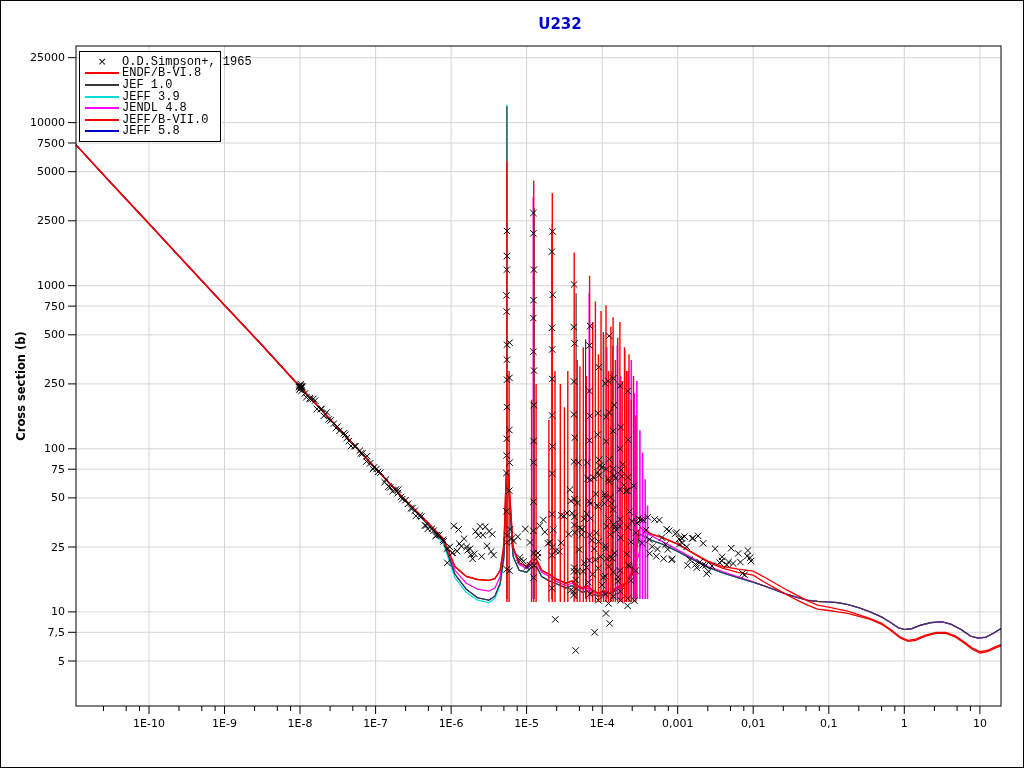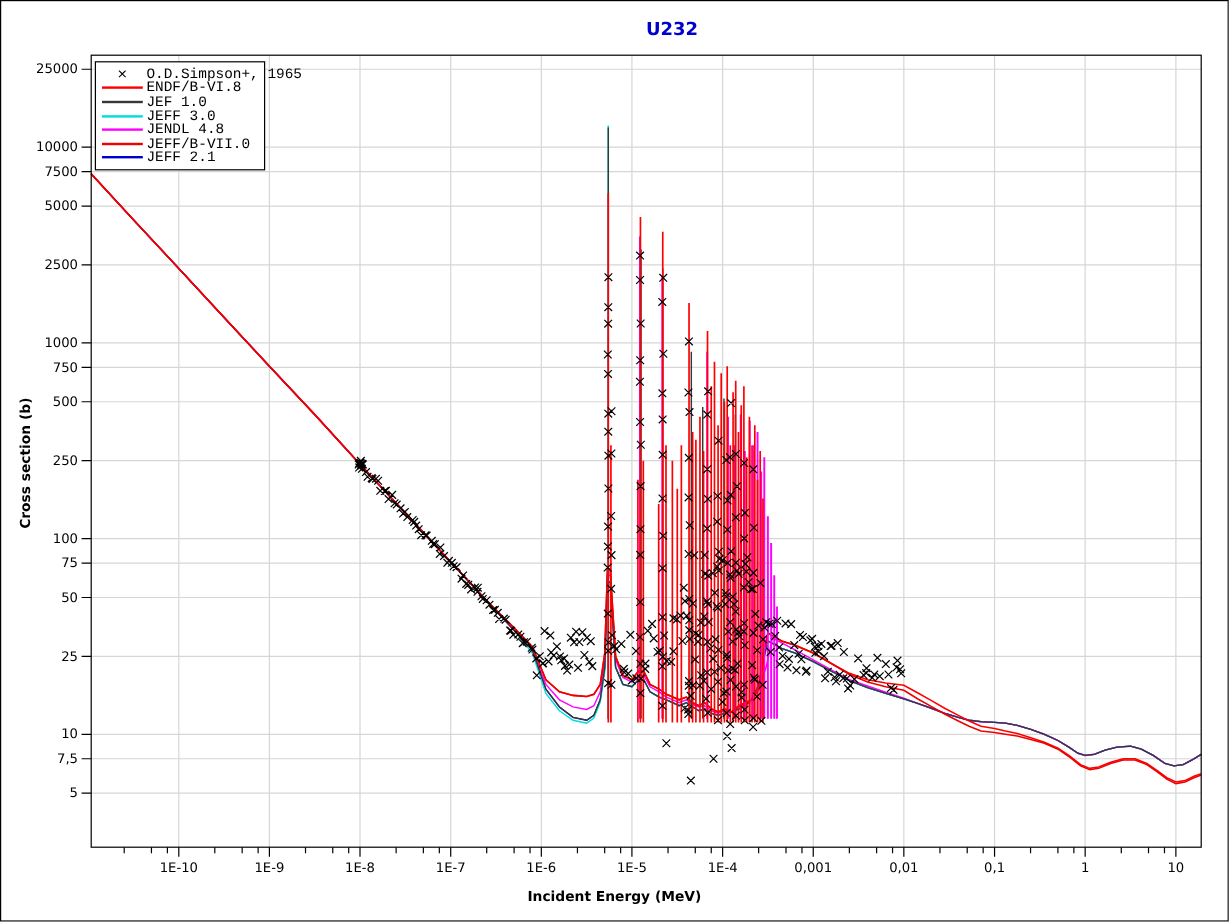--- a/index.html
+++ b/index.html
@@ -64,21 +64,20 @@
       <text x="64" y="471.7" text-anchor="end" font-size="11">75</text>
       <text x="64" y="500.4" text-anchor="end" font-size="11">50</text>
       <text x="64" y="549.5" text-anchor="end" font-size="11">25</text>
       <text x="64" y="614.4" text-anchor="end" font-size="11">10</text>
       <text x="64" y="634.8" text-anchor="end" font-size="11">7,5</text>
       <text x="64" y="663.5" text-anchor="end" font-size="11">5</text>
       <path d="M148.0,705V713M223.5,705V713M299.0,705V713M374.6,705V713M450.1,705V713M525.6,705V713M601.2,705V713M676.7,705V713M752.2,705V713M827.8,705V713M903.3,705V713M978.9,705V713M75,56.7H67M75,121.6H67M75,142.0H67M75,170.7H67M75,219.8H67M75,284.7H67M75,305.1H67M75,333.8H67M75,382.9H67M75,447.8H67M75,468.2H67M75,496.9H67M75,546.0H67M75,610.9H67M75,631.3H67M75,660.0H67" stroke="#000" stroke-width="1" fill="none"></path>
       <path d="M102.5,705V710M125.2,705V710M138.5,705V710M178.0,705V710M200.8,705V710M214.1,705V710M253.6,705V710M276.3,705V710M289.6,705V710M329.1,705V710M351.8,705V710M365.1,705V710M404.6,705V710M427.4,705V710M440.7,705V710M480.2,705V710M502.9,705V710M516.2,705V710M555.7,705V710M578.4,705V710M591.7,705V710M631.2,705V710M654.0,705V710M667.3,705V710M706.8,705V710M729.5,705V710M742.8,705V710M782.3,705V710M805.0,705V710M818.3,705V710M857.8,705V710M880.6,705V710M893.9,705V710M933.4,705V710M956.1,705V710M969.4,705V710" stroke="#000" stroke-width="1" fill="none"></path>
     </svg>
   <div class="chart-title" style="color: rgb(0, 0, 208);">U232</div>
-  <div class="xlab">Incident Energy (MeV)</div>
   <div class="ylab">Cross section (b)</div>
 
   <div class="legend">
     <div class="legend-row">
       <span class="legend-swatch">
           <span class="swatch-marker">×</span>
         </span>
       <span class="legend-label">O.D.Simpson+, 1965</span>
     </div>
     <div class="legend-row">
@@ -90,34 +89,34 @@
     <div class="legend-row">
       <span class="legend-swatch">
           <span class="swatch-line" style="border-top-color: rgb(55, 55, 55);"></span>
         </span>
       <span class="legend-label">JEF 1.0</span>
     </div>
     <div class="legend-row">
       <span class="legend-swatch">
           <span class="swatch-line" style="border-top-color: rgb(0, 221, 221);"></span>
         </span>
-      <span class="legend-label">JEFF 3.0</span>
+      <span class="legend-label">JEFF 3.9</span>
     </div>
     <div class="legend-row">
       <span class="legend-swatch">
           <span class="swatch-line" style="border-top-color: rgb(255, 0, 255);"></span>
         </span>
       <span class="legend-label">JENDL 4.8</span>
     </div>
     <div class="legend-row">
       <span class="legend-swatch">
           <span class="swatch-line" style="border-top-color: rgb(238, 0, 0);"></span>
         </span>
       <span class="legend-label">JEFF/B-VII.0</span>
     </div>
     <div class="legend-row">
       <span class="legend-swatch">
           <span class="swatch-line" style="border-top-color: rgb(0, 0, 204);"></span>
         </span>
-      <span class="legend-label">JEFF 2.1</span>
+      <span class="legend-label">JEFF 5.8</span>
     </div>
   </div>
 </div>
 
 </body></html>

